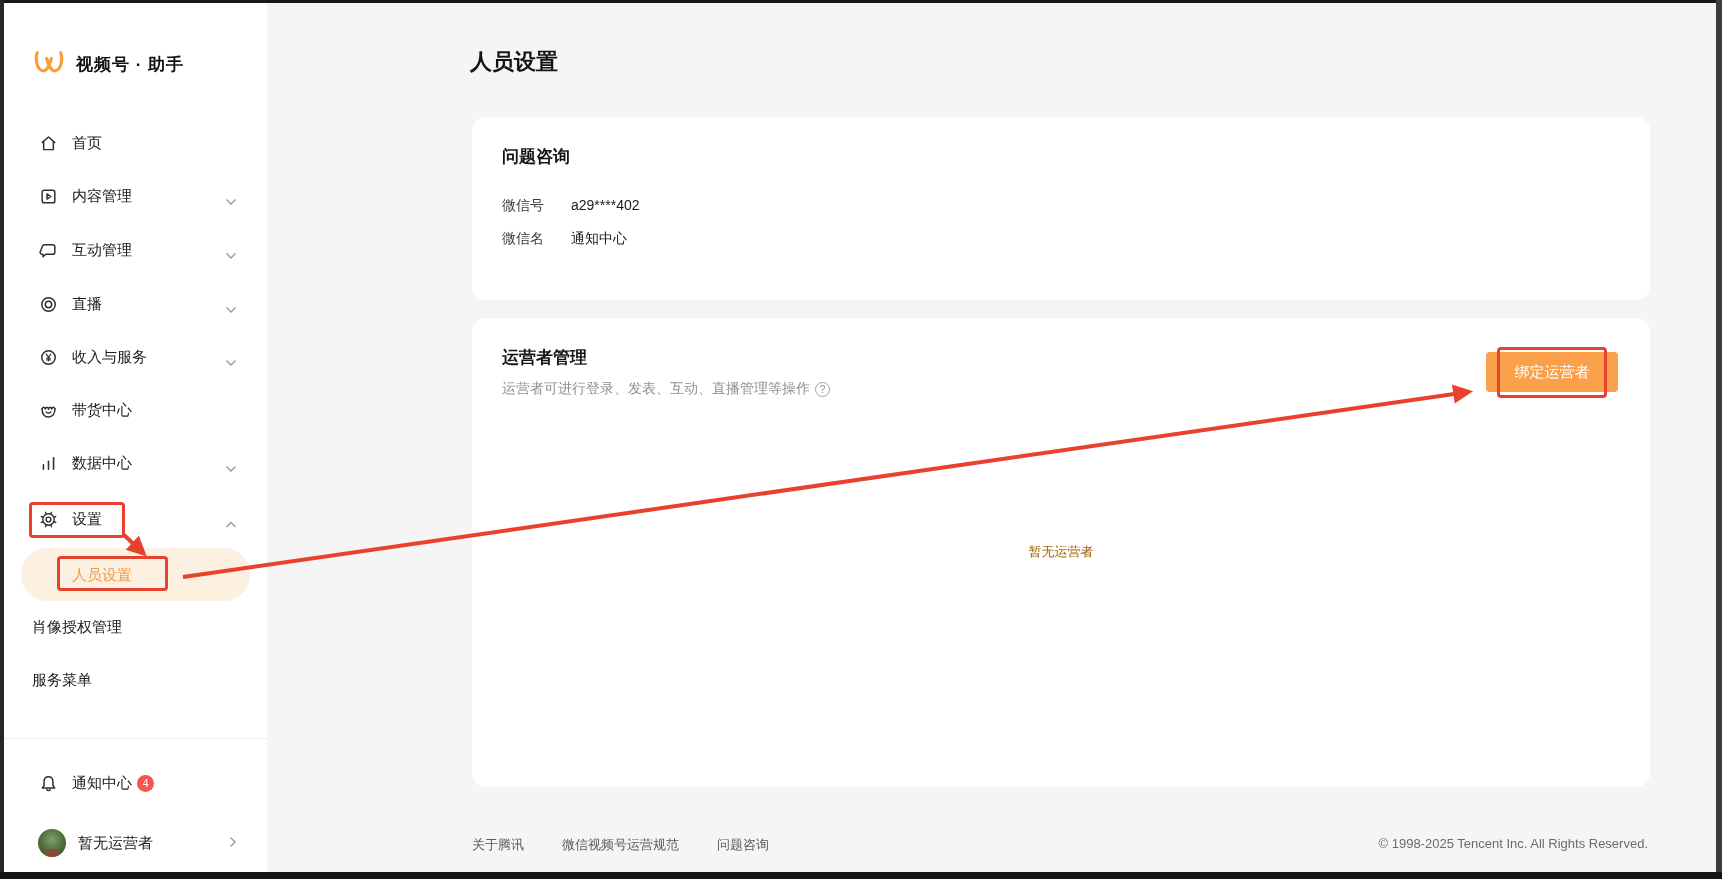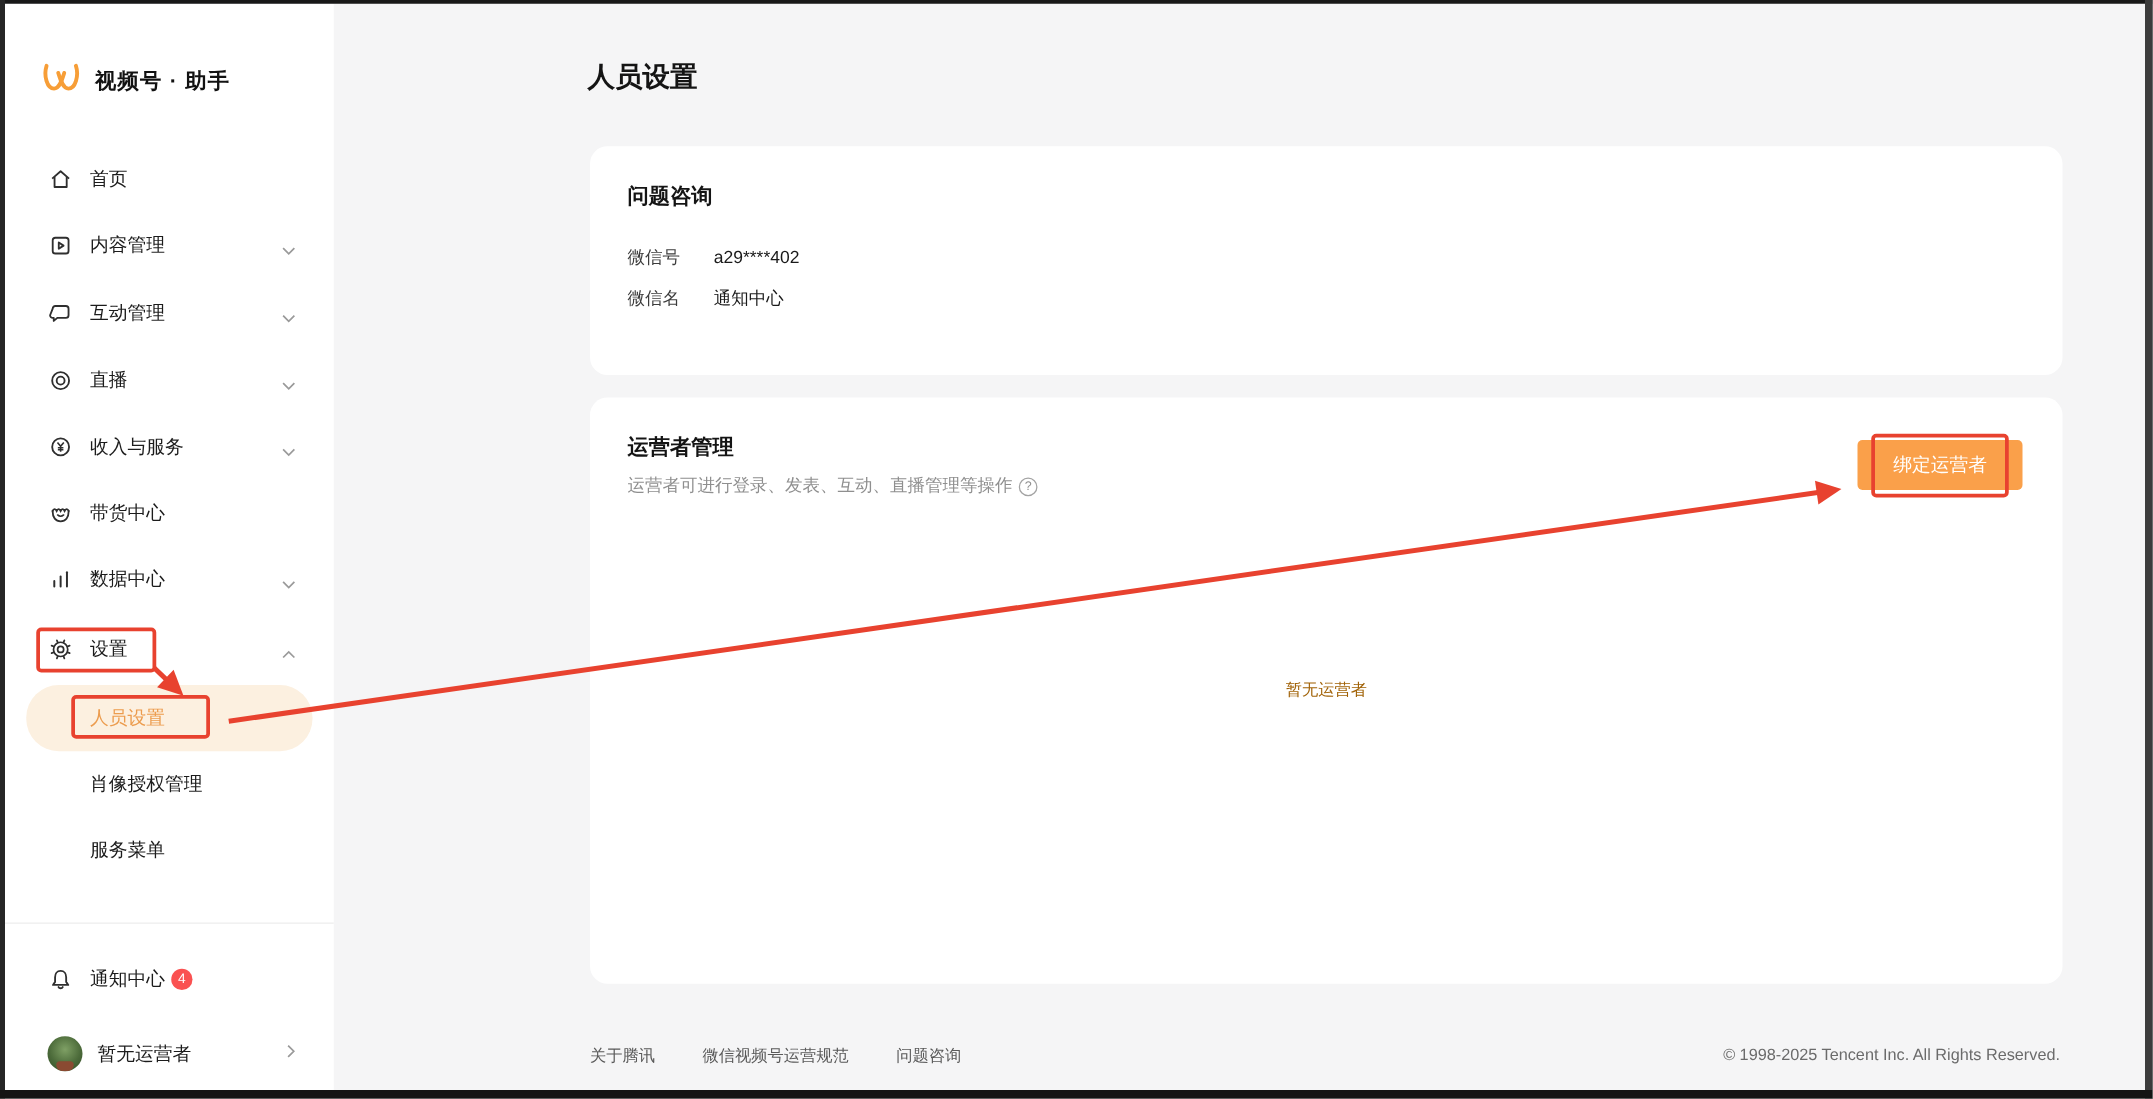--- a/index.html
+++ b/index.html
@@ -15,21 +15,21 @@
   .edge.bottom { left:0; bottom:0; width:100%; height:7px; background:#141414; }
 
   
   .sidebar { position:absolute; left:4px; top:3px; width:263px; height:869px; background:#ffffff; z-index:2; }
   .logo-row { position:absolute; left:30px; top:47px; display:flex; align-items:center; gap:12px; }
   .logo-text { font-size:17px; font-weight:700; color:#121212; letter-spacing:1px; }
   .nav-row { position:absolute; left:0; width:263px; height:40px; display:flex; align-items:center; padding-left:34px; cursor:pointer; }
   .nav-row .nav-ic { width:20px; height:20px; display:flex; align-items:center; justify-content:center; margin-right:14px; }
   .nav-label { font-size:15px; color:#1c1c1c; }
   .chev { position:absolute; right:30px; top:50%; transform:translateY(-50%); width:12px; height:8px; }
-  .sub-row { position:absolute; left:0; width:263px; height:40px; display:flex; align-items:center; padding-left:68px; font-size:15px; color:#1c1c1c; cursor:pointer; }
+  .sub-row { position:absolute; left:0; width:263px; height:40px; display:flex; align-items:center; padding-left:28px; font-size:15px; color:#1c1c1c; cursor:pointer; }
   .active-pill { position:absolute; left:17px; top:545px; width:229px; height:53px; background:#fcf0e0; border-radius:26px; }
   .active-pill .nav-label { position:absolute; left:51px; top:50%; transform:translateY(-50%); color:#ec9c4e; }
   .divider { position:absolute; left:0; top:735px; width:263px; height:1px; background:#ededed; }
   .badge { display:inline-flex; align-items:center; justify-content:center; min-width:17px; height:17px; border-radius:9px; background:#fa5151; color:#fff; font-size:11px; margin-left:5px; padding:0 3px; }
   .avatar { width:28px; height:28px; border-radius:50%; background:radial-gradient(circle at 50% 38%, #7fa065 0%, #4c6b3a 55%, #2f4a24 100%); position:relative; overflow:hidden; margin-right:12px; }
   .avatar:after { content:""; position:absolute; left:7px; bottom:0; width:14px; height:8px; background:#8a4a32; border-radius:3px 3px 5px 5px; }
   .acct-chev { position:absolute; right:30px; top:50%; transform:translateY(-50%); }
 
   
   .main-bg { position:absolute; left:267px; top:3px; width:1449px; height:869px; background:#f5f5f6; }

